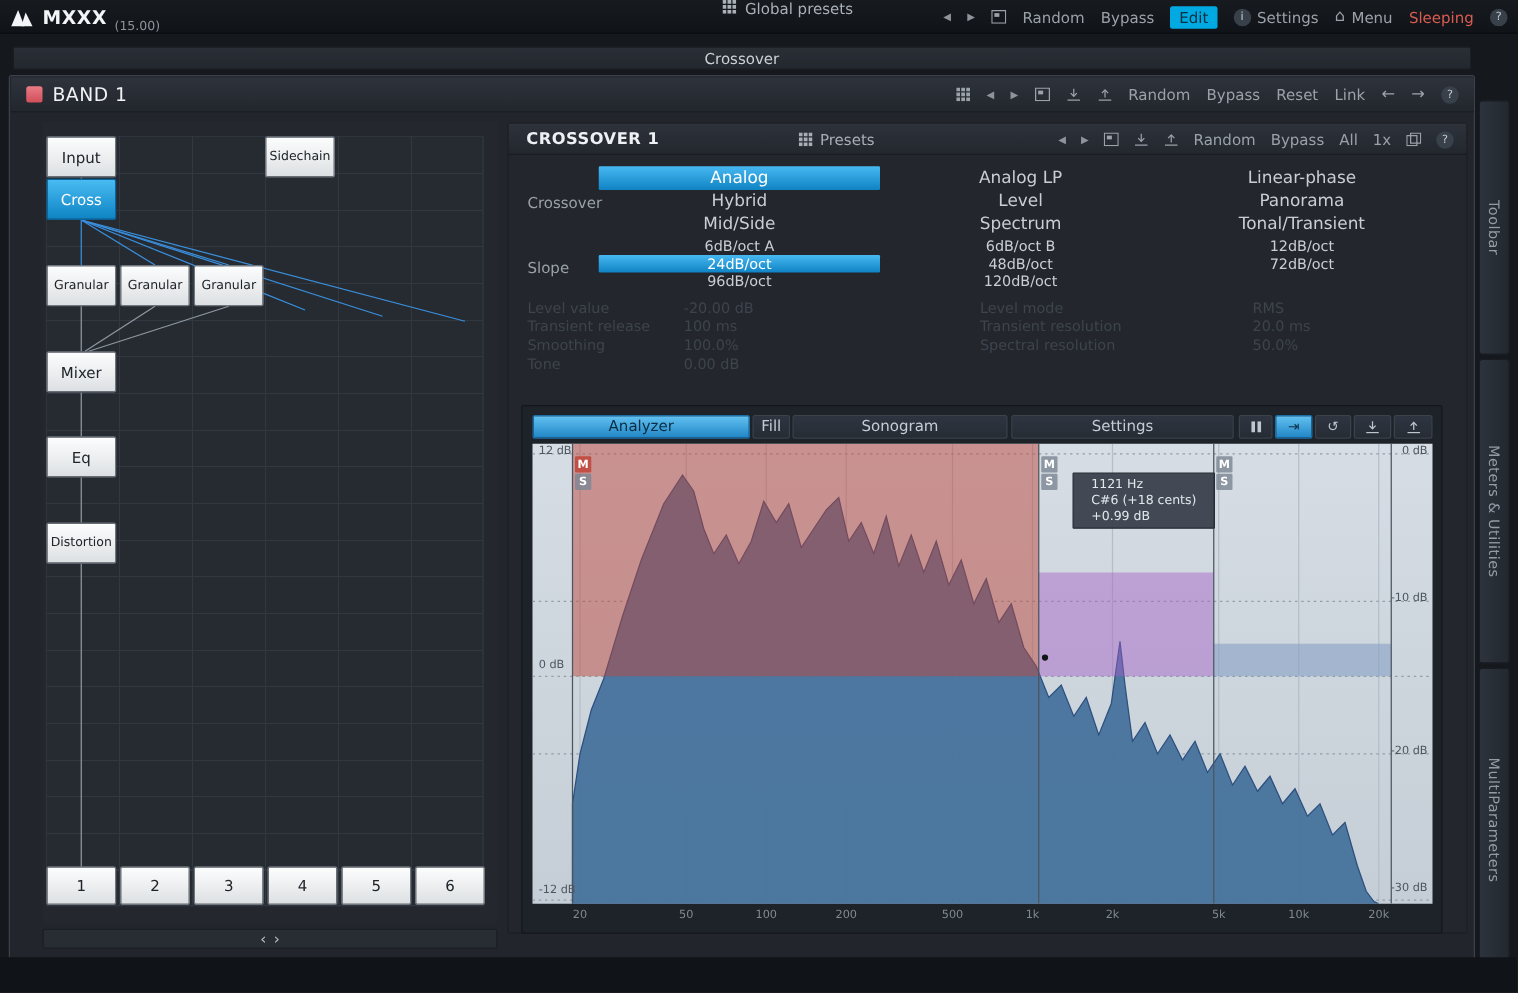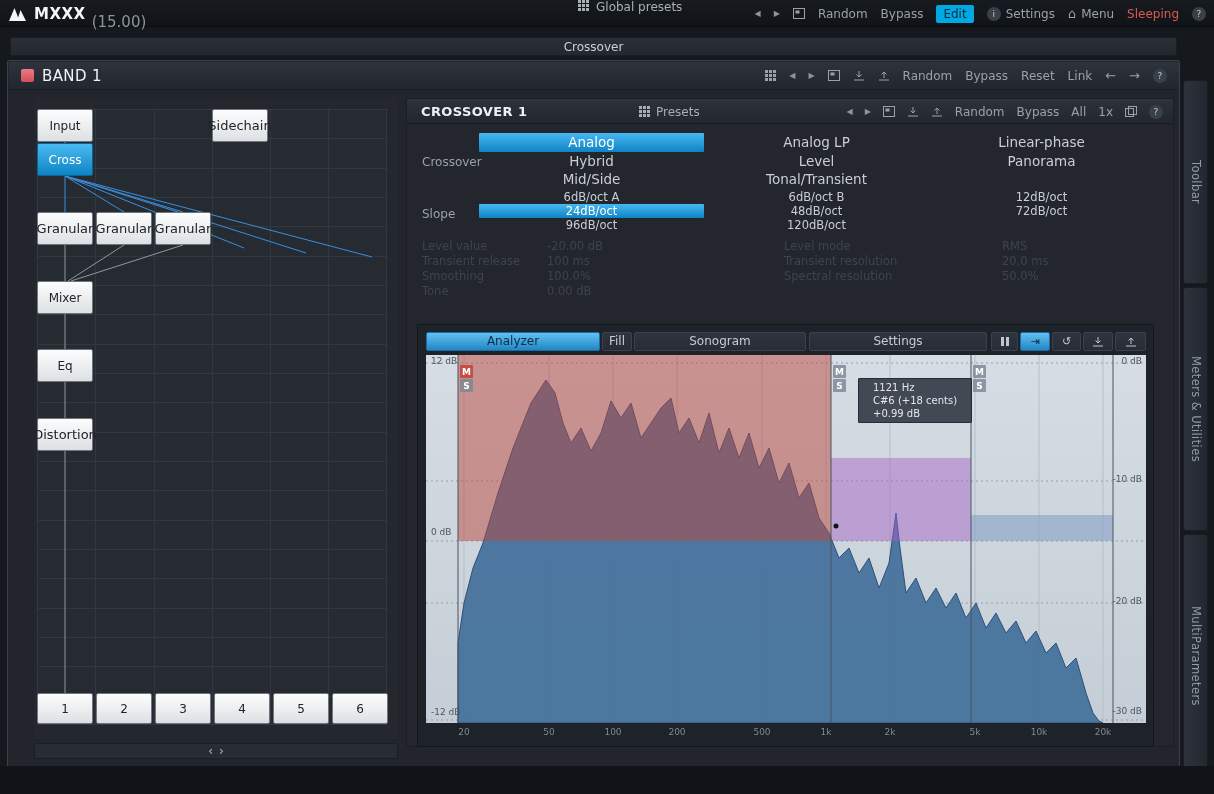--- a/index.html
+++ b/index.html
@@ -4,21 +4,21 @@
 <style>
   *{margin:0;padding:0;box-sizing:border-box}
   html,body{background:#101317}
   body{font-family:"DejaVu Sans","Liberation Sans",sans-serif;-webkit-font-smoothing:antialiased}
   #root{position:relative;width:1214px;height:766px;background:#15181d;overflow:hidden;color:#cfd4da}
 
   
   .topbar{position:absolute;left:0;top:0;width:1214px;height:27px;background:linear-gradient(#171b20,#101318);border-bottom:1px solid #0a0c0f}
   .logo-group{position:absolute;left:8px;top:0;height:27px;display:flex;align-items:center;gap:6px}
   .logo-title{font-size:15px;font-weight:bold;color:#f3f5f7;letter-spacing:.5px}
-  .logo-ver{font-size:15px;color:#8d949c;margin-top:16px}
+  .logo-ver{font-size:10px;color:#8d949c;margin-top:16px}
   .gp-group{position:absolute;left:578px;top:0;height:27px;display:flex;align-items:flex-start;gap:7px;color:#aab0b8;font-size:12px}
   .top-right{position:absolute;right:8px;top:0;height:27px;display:flex;align-items:center;gap:13px;font-size:12px;color:#9aa1a9;white-space:nowrap}
   .chip-edit{background:#00a9e1;color:#08303f;font-size:12px;padding:2px 7px;border-radius:2px;cursor:default}
   .txt-red{color:#d95c50}
   .circle-ic{display:inline-flex;width:14px;height:14px;border-radius:50%;background:#384049;color:#c6ccd3;font-size:9px;align-items:center;justify-content:center;flex:none}
   .arrow{font-size:8px;color:#8d949c}
   .with-ic{display:inline-flex;align-items:center;gap:5px}
 
   
   .xbar{position:absolute;left:10px;top:37px;width:1167px;height:19px;background:linear-gradient(#2a2f37,#23272e);text-align:center;font-size:12px;color:#ccd1d7;line-height:19px;border-radius:2px;border:1px solid #1a1e23}
@@ -32,21 +32,21 @@
 
   
   .left-panel{position:absolute;left:26px;top:37px;width:364px;height:641px;background:#24282e}
   .grid-area{position:absolute;left:3px;top:11px;width:350px;height:616px;
     background-color:#262b31;
     background-image:repeating-linear-gradient(to right,#313842 0 1px,transparent 1px 58.3px),
                      repeating-linear-gradient(to bottom,#313842 0 1px,transparent 1px 29.33px);
     border-right:1px solid #313842;border-bottom:1px solid #313842}
   .wires{position:absolute;left:0;top:0;pointer-events:none}
   .node{position:absolute;width:56px;height:33px;background:linear-gradient(#fcfdfd,#dde0e3);border:1px solid #6f767e;border-radius:2px;color:#20252b;font-size:12px;display:flex;align-items:center;justify-content:center;cursor:default}
-  .node.small{font-size:13px}
+  .node.small{font-size:10px}
   .node.sel{background:linear-gradient(#49bbf2,#0e84c4);border-color:#0a639a;color:#fff}
   .left-scroll{position:absolute;left:26px;top:682px;width:364px;height:16px;background:#282d34;border:1px solid #1b1f25;border-radius:2px;display:flex;align-items:center;justify-content:center;gap:6px;color:#b6bcc4;font-size:12px;line-height:14px}
 
   
   .right-panel{position:absolute;left:398px;top:37px;width:768px;height:649px;background:#23272d;border:1px solid #1b1f25;border-radius:2px}
   .rp-header{position:absolute;left:0;top:0;width:766px;height:25px;background:linear-gradient(#2d323b,#23272e);border-bottom:1px solid #191d23}
   .rp-title{position:absolute;left:14px;top:0;line-height:25px;font-size:13px;font-weight:bold;color:#eef1f4;letter-spacing:.4px}
   .rp-presets{position:absolute;left:232px;top:0;height:25px;display:flex;align-items:center;gap:6px;font-size:12px;color:#a8aeb6}
   .rp-tools{position:absolute;right:10px;top:0;height:25px;display:flex;align-items:center;gap:12px;font-size:12px;color:#9aa1a9;white-space:nowrap}
 
@@ -286,20 +286,21 @@
 
       <span class="sel-label" style="top:56px">Crossover</span>
       <div class="opt-grid xo" style="top:34px">
         <span class="opt sel">Analog</span>
         <span class="opt">Analog LP</span>
         <span class="opt">Linear-phase</span>
         <span class="opt">Hybrid</span>
         <span class="opt">Level</span>
         <span class="opt">Panorama</span>
         <span class="opt">Mid/Side</span>
+        <span class="opt">Spectrum</span>
         <span class="opt">Tonal/Transient</span>
       </div>
 
       <span class="sel-label" style="top:108px">Slope</span>
       <div class="opt-grid sl" style="top:91px">
         <span class="opt">6dB/oct A</span>
         <span class="opt">6dB/oct B</span>
         <span class="opt">12dB/oct</span>
         <span class="opt sel">24dB/oct</span>
         <span class="opt">48dB/oct</span>

